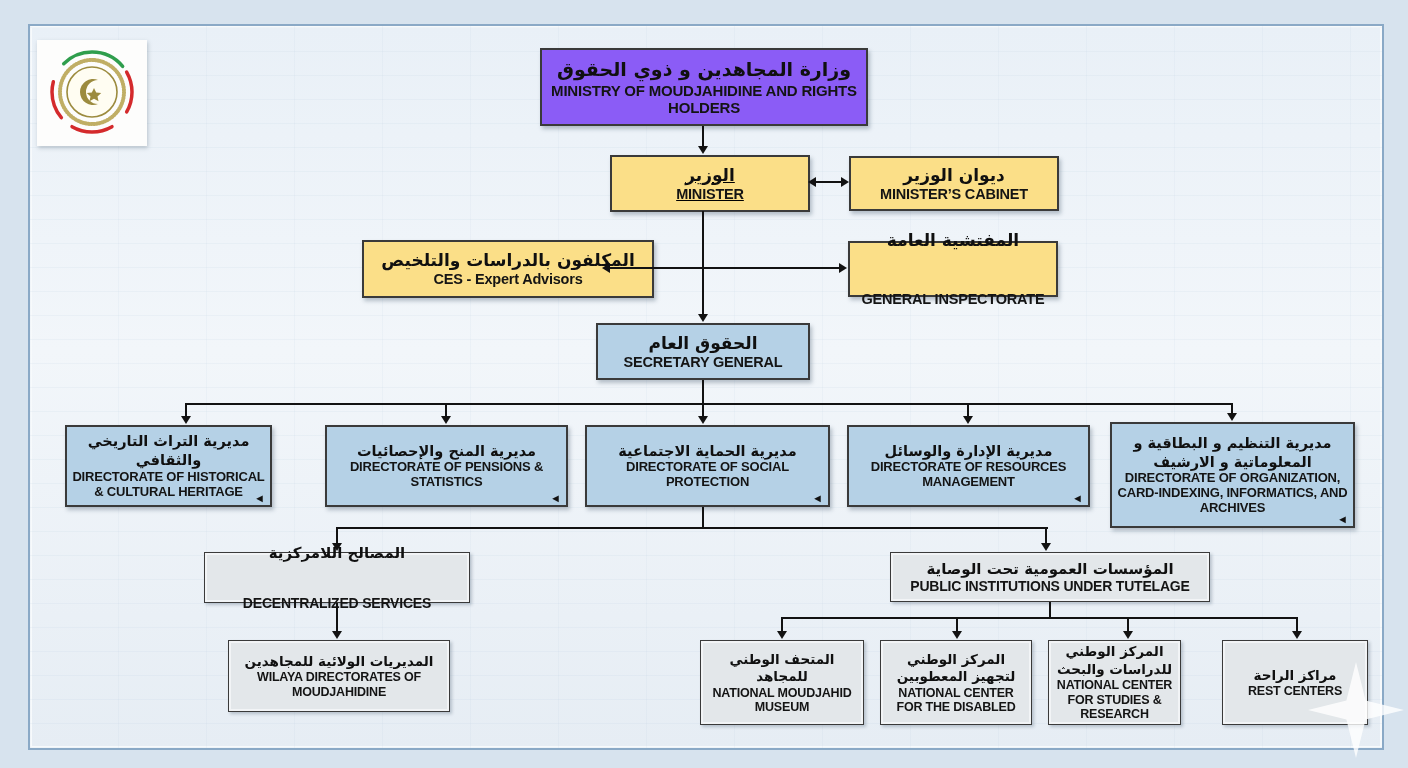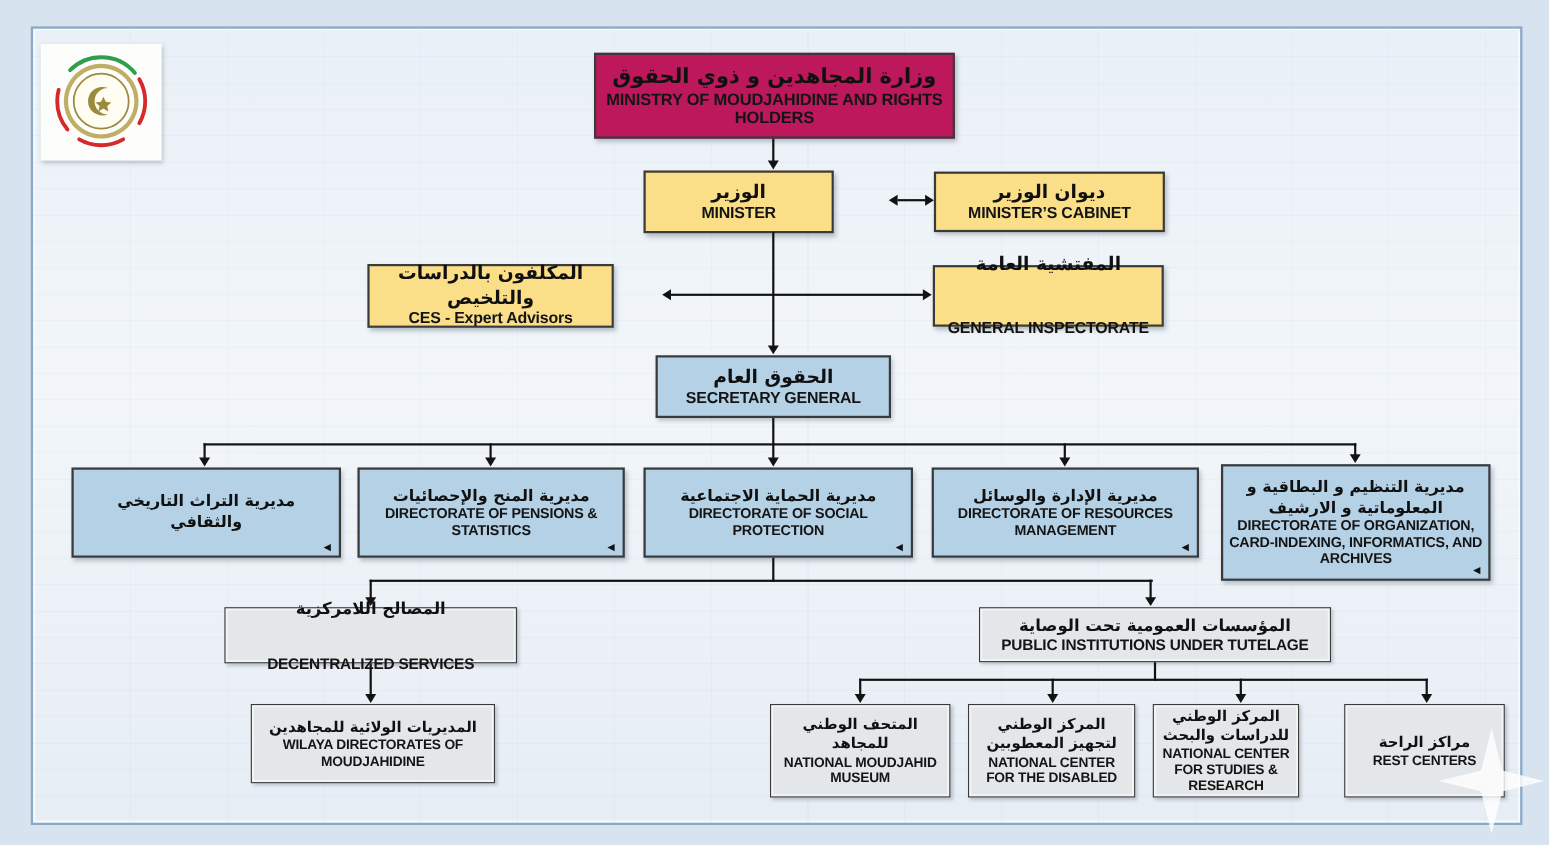--- a/index.html
+++ b/index.html
@@ -13,21 +13,21 @@
   .grid{position:absolute;left:0;top:0;right:0;bottom:0;
         background-image:
           repeating-linear-gradient(0deg, rgba(150,178,205,0.16) 0 1px, transparent 1px 24px),
           repeating-linear-gradient(90deg, rgba(150,178,205,0.12) 0 1px, transparent 1px 88px);
         opacity:.55;}
   .node{position:absolute;box-sizing:border-box;border:2px solid #3a3a3a;
         display:flex;flex-direction:column;justify-content:center;align-items:center;
         text-align:center;padding:2px 5px;box-shadow:2px 3px 4px rgba(70,90,110,.35);}
   .ar{font-family:"DejaVu Sans",sans-serif;font-weight:bold;direction:rtl;color:#101010;line-height:1.25;}
   .en{font-weight:bold;color:#141414;line-height:1.15;letter-spacing:-0.2px;}
-  .green{background:#be185d;}
+  .green{background:#8b5cf6;}
   .yellow{background:#fbdf88;}
   .blue{background:#b5d1e6;}
   .gray{background:#e3e7ea;box-shadow:2px 2px 3px rgba(70,90,110,.3), inset 0 0 0 2px rgba(255,255,255,.55);}
   .ministry .ar{font-size:19px;}  .ministry .en{font-size:15px;}
   .mid .ar{font-size:17px;}       .mid .en{font-size:14.5px;}
   .dir .ar{font-size:14.5px;line-height:1.3;} .dir .en{font-size:13px;}
   .smallbox .ar{font-size:13.5px;line-height:1.3;} .smallbox .en{font-size:12.5px;}
   .corner{position:absolute;right:5px;bottom:1px;font-size:11px;color:#111;line-height:1;}
   .vline{position:absolute;width:2px;background:#121212;}
   .hline{position:absolute;height:2px;background:#121212;}
@@ -63,47 +63,48 @@
       <path d="M61 64 A 13 13 0 1 1 61 40 A 10 10 0 1 0 61 64 Z" fill="#9c8b3e"></path>
       <path d="M57 48 l2.2 4.6 5 .5 -3.7 3.3 1 4.9 -4.5-2.6 -4.5 2.6 1-4.9 -3.7-3.3 5-.5 Z" fill="#9c8b3e"></path>
     </svg>
   </div>
 
   <div class="node green ministry" style="left:540px;top:48px;width:328px;height:78px;">
     <div class="ar">وزارة المجاهدين و ذوي الحقوق</div>
     <div class="en">MINISTRY OF MOUDJAHIDINE AND RIGHTS HOLDERS</div>
   </div>
 
-  <div class="node yellow mid" style="left:585px;top:155px;width:173px;height:57px;">
+  <div class="node yellow mid" style="left:610px;top:155px;width:200px;height:57px;text-decoration:underline;">
     <div class="ar">الوزير</div>
     <div class="en">MINISTER</div>
   </div>
 
   <div class="node yellow mid" style="left:849px;top:156px;width:210px;height:55px;">
     <div class="ar">ديوان الوزير</div>
     <div class="en">MINISTER’S CABINET</div>
   </div>
 
-  <div class="node yellow mid" style="left:334px;top:240px;width:224px;height:58px;">
+  <div class="node yellow mid" style="left:362px;top:240px;width:292px;height:58px;">
     <div class="ar">المكلفون بالدراسات والتلخيص</div>
     <div class="en">CES - Expert Advisors</div>
   </div>
 
   <div class="node yellow mid" style="left:848px;top:241px;width:210px;height:56px;gap:40px;">
     <div class="ar">المفتشية العامة</div>
     <div class="en">GENERAL INSPECTORATE</div>
   </div>
 
   <div class="node blue mid" style="left:596px;top:323px;width:214px;height:57px;">
     <div class="ar">الحقوق العام</div>
     <div class="en">SECRETARY GENERAL</div>
   </div>
 
-  <div class="node blue dir" style="left:65px;top:425px;width:245px;height:82px;">
+  <div class="node blue dir" style="left:65px;top:425px;width:207px;height:82px;">
     <div class="ar">مديرية التراث التاريخي والثقافي</div>
+    <div class="en">DIRECTORATE OF HISTORICAL &amp; CULTURAL HERITAGE</div>
     <span class="corner">◄</span>
   </div>
 
   <div class="node blue dir" style="left:325px;top:425px;width:243px;height:82px;">
     <div class="ar">مديرية المنح والإحصائيات</div>
     <div class="en">DIRECTORATE OF PENSIONS &amp; STATISTICS</div>
     <span class="corner">◄</span>
   </div>
 
   <div class="node blue dir" style="left:585px;top:425px;width:245px;height:82px;">

